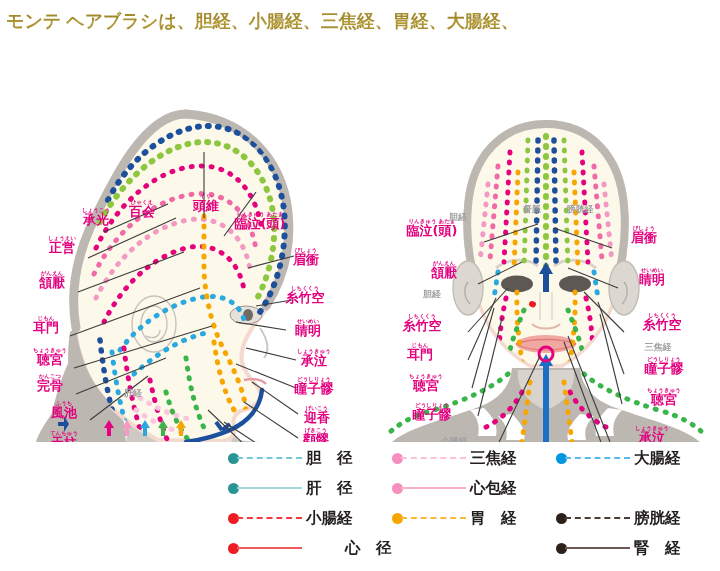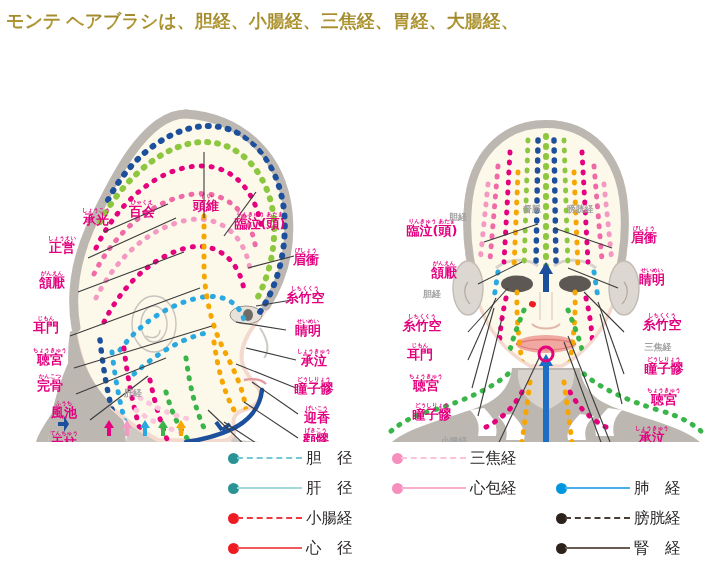--- a/index.html
+++ b/index.html
@@ -26,21 +26,21 @@
   
   #legend{
     position:absolute;left:228px;top:443px;width:492px;height:124px;
     display:grid;grid-template-columns:repeat(3,164px);grid-template-rows:repeat(4,30px);
   }
   .lg-item{display:flex;align-items:center;height:30px;}
   .lg-swatch{position:relative;width:78px;height:14px;flex:0 0 78px;}
   .lg-dot{position:absolute;left:0;top:2px;width:11px;height:11px;border-radius:50%;}
   .lg-line{position:absolute;left:9px;top:6px;right:4px;height:0;border-top-width:2.6px;}
   .lg-label{
-    font-size:15.5px;color:#231f20;font-weight:normal;letter-spacing:0px;
+    font-size:15.5px;color:#231f20;font-weight:bold;letter-spacing:0px;
     font-family:"DejaVu Sans","Liberation Sans",sans-serif;white-space:pre;
   }
   
   .pt{font-family:"DejaVu Sans","Liberation Sans",sans-serif;font-weight:bold;fill:#e3007f;}
   .fu{font-family:"DejaVu Sans","Liberation Sans",sans-serif;font-weight:bold;fill:#e3007f;}
   .mer{font-family:"DejaVu Sans","Liberation Sans",sans-serif;font-weight:bold;fill:#a0a0a0;}
   .lead{stroke:#3b3b3b;stroke-width:1.1;fill:none;}
 </style>
 </head>
 <body>
@@ -452,56 +452,63 @@
       </span>
       <span class="lg-label">胆　径</span>
     </div>
     <div class="lg-item" style="grid-area: 1 / 2;">
       <span class="lg-swatch">
         <span class="lg-dot" style="background:#f68fbd"></span>
         <span class="lg-line" style="border-top-color:#fbc3da;border-top-style:dashed"></span>
       </span>
       <span class="lg-label">三焦経</span>
     </div>
+    <div class="lg-item" style="grid-area: 1 / 3;">
+      <span class="lg-swatch">
+        <span class="lg-dot" style="background:#0096e0"></span>
+        <span class="lg-line" style="border-top-color:#59b9ec;border-top-style:dashed"></span>
+      </span>
+      <span class="lg-label">大腸経</span>
+    </div>
     <div class="lg-item" style="grid-area: 2 / 1;">
       <span class="lg-swatch">
         <span class="lg-dot" style="background:#2a9394"></span>
         <span class="lg-line" style="border-top-color:#a5d9d9;border-top-style:solid"></span>
       </span>
       <span class="lg-label">肝　径</span>
     </div>
     <div class="lg-item" style="grid-area: 2 / 2;">
       <span class="lg-swatch">
         <span class="lg-dot" style="background:#f68fbd"></span>
         <span class="lg-line" style="border-top-color:#f9aecb;border-top-style:solid"></span>
       </span>
       <span class="lg-label">心包経</span>
     </div>
-    <div class="lg-item" style="grid-area: 2 / 3;">
-      <span class="lg-swatch">
-        <span class="lg-dot" style="background:#0096e0"></span>
-        <span class="lg-line" style="border-top-color:#4aaeea;border-top-style:solid"></span>
-      </span>
-      <span class="lg-label">肺　経</span>
-    </div>
     <div class="lg-item" style="grid-area: 3 / 1;">
       <span class="lg-swatch">
         <span class="lg-dot" style="background:#ee1b23"></span>
         <span class="lg-line" style="border-top-color:#ef3b3f;border-top-style:dashed"></span>
       </span>
       <span class="lg-label">小腸経</span>
     </div>
+    <div class="lg-item" style="grid-area: 3 / 2;">
+      <span class="lg-swatch">
+        <span class="lg-dot" style="background:#f7a600"></span>
+        <span class="lg-line" style="border-top-color:#f9b938;border-top-style:dashed"></span>
+      </span>
+      <span class="lg-label">胃　経</span>
+    </div>
     <div class="lg-item" style="grid-area: 3 / 3;">
       <span class="lg-swatch">
         <span class="lg-dot" style="background:#2d211c"></span>
         <span class="lg-line" style="border-top-color:#4a3d36;border-top-style:dashed"></span>
       </span>
       <span class="lg-label">膀胱経</span>
     </div>
-    <div class="lg-item" style="grid-area: 4 / 1;">
+    <div class="lg-item" style="grid-area: 4 / 1; gap: 39px;">
       <span class="lg-swatch">
         <span class="lg-dot" style="background:#ee1b23"></span>
         <span class="lg-line" style="border-top-color:#f15a5c;border-top-style:solid"></span>
       </span>
       <span class="lg-label">心　径</span>
     </div>
     <div class="lg-item" style="grid-area: 4 / 3;">
       <span class="lg-swatch">
         <span class="lg-dot" style="background:#2d211c"></span>
         <span class="lg-line" style="border-top-color:#6b5b52;border-top-style:solid"></span>

